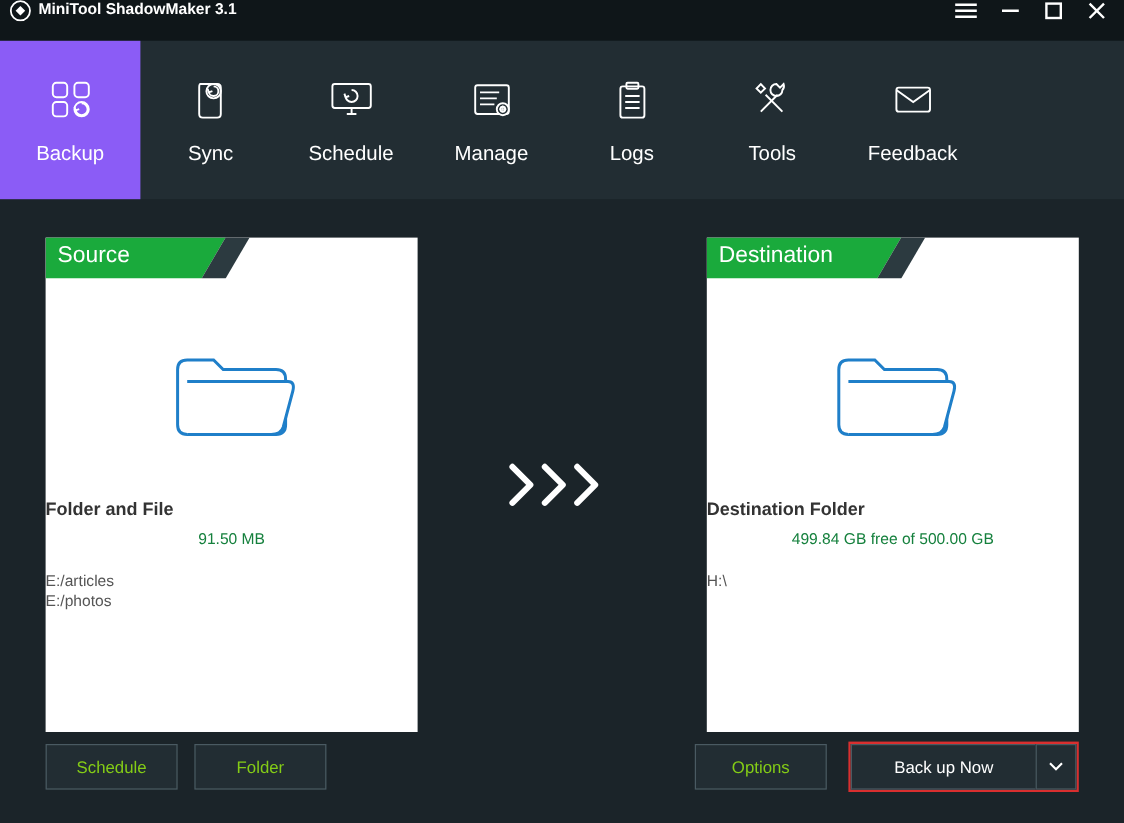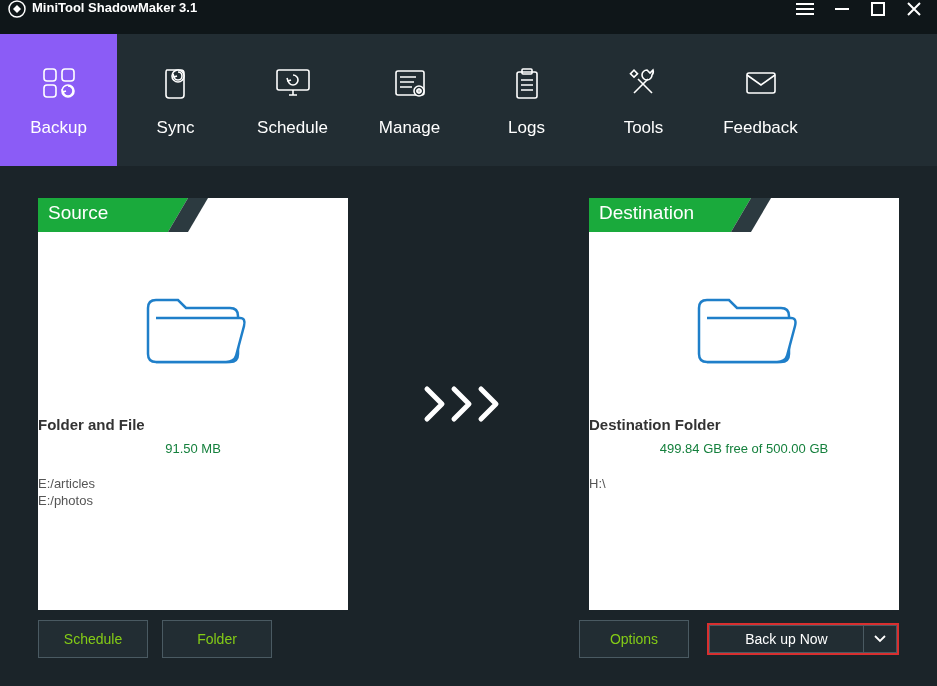--- a/index.html
+++ b/index.html
@@ -92,21 +92,21 @@
     display:flex;
     align-items:center;
     justify-content:center;
     cursor:pointer;
   }
   .btn-schedule, .btn-scheme { width:110px; margin-right:14px;}
   .btn-options { width:110px; margin-right:18px;}
   .btn-backup-wrap {
     display:flex;
     border:2px solid #d92f2f;
-    height:32px;
+    height:42px;
     text-align:center;
   }
   .btn-backup {
     width:154px;
     background:#222d33;
     border:1px solid #4a5a62;
     border-right:none;
     display:flex;
     align-items:center;
     justify-content:center;

